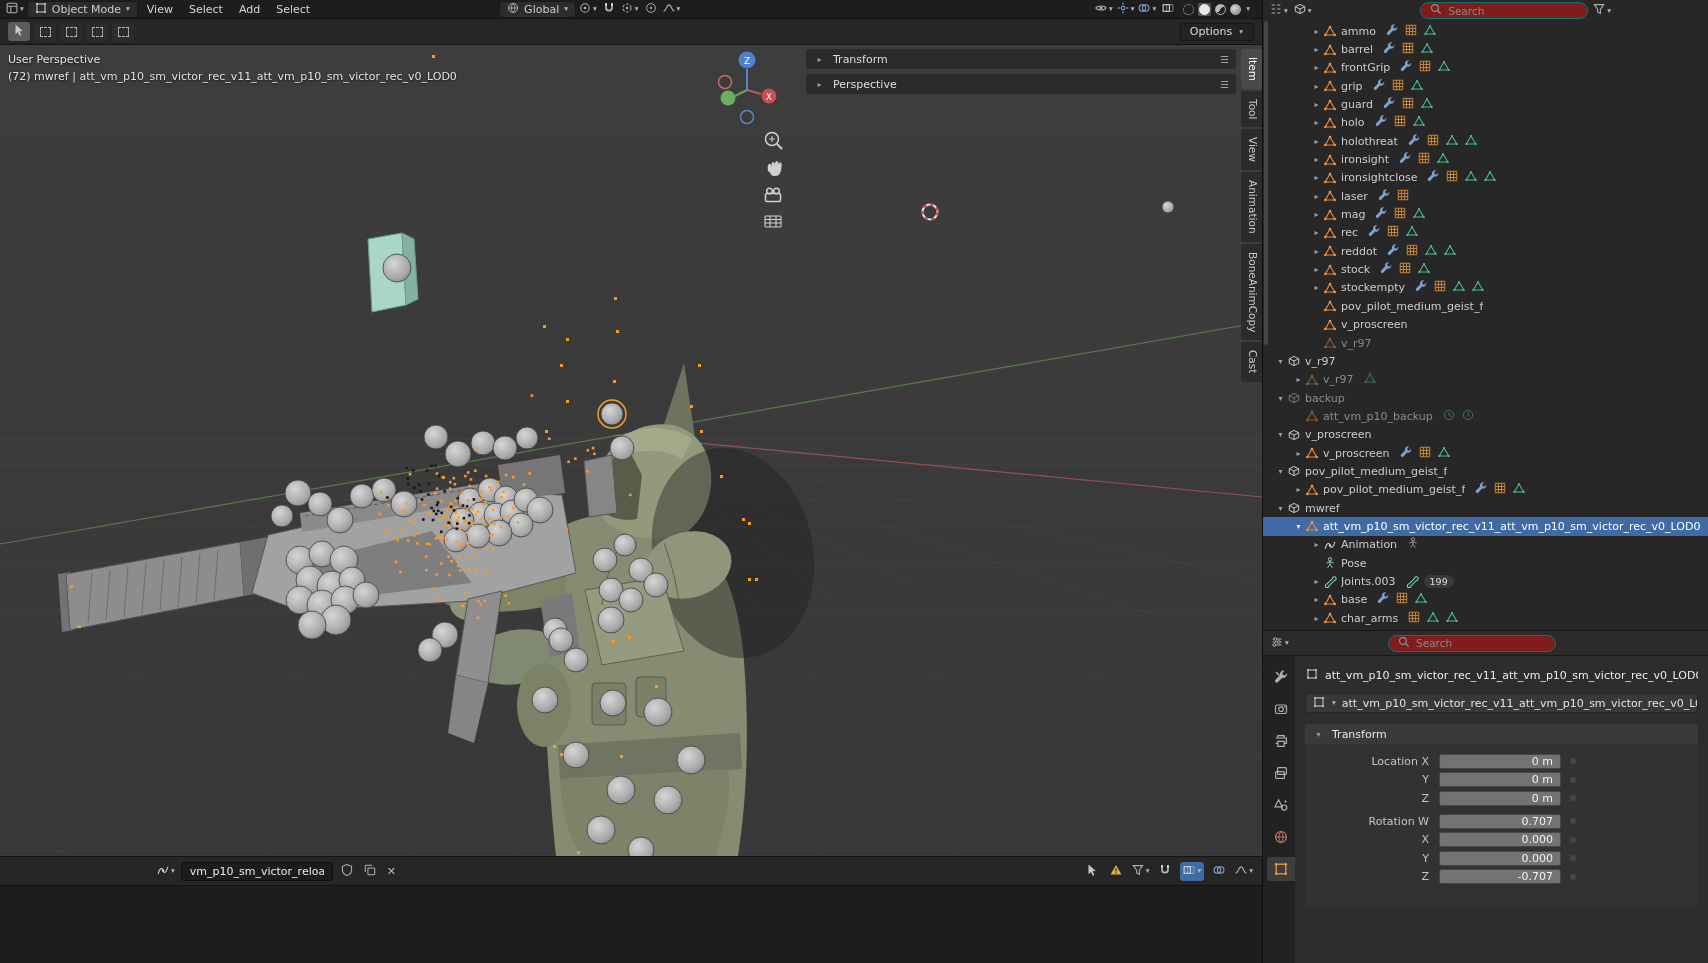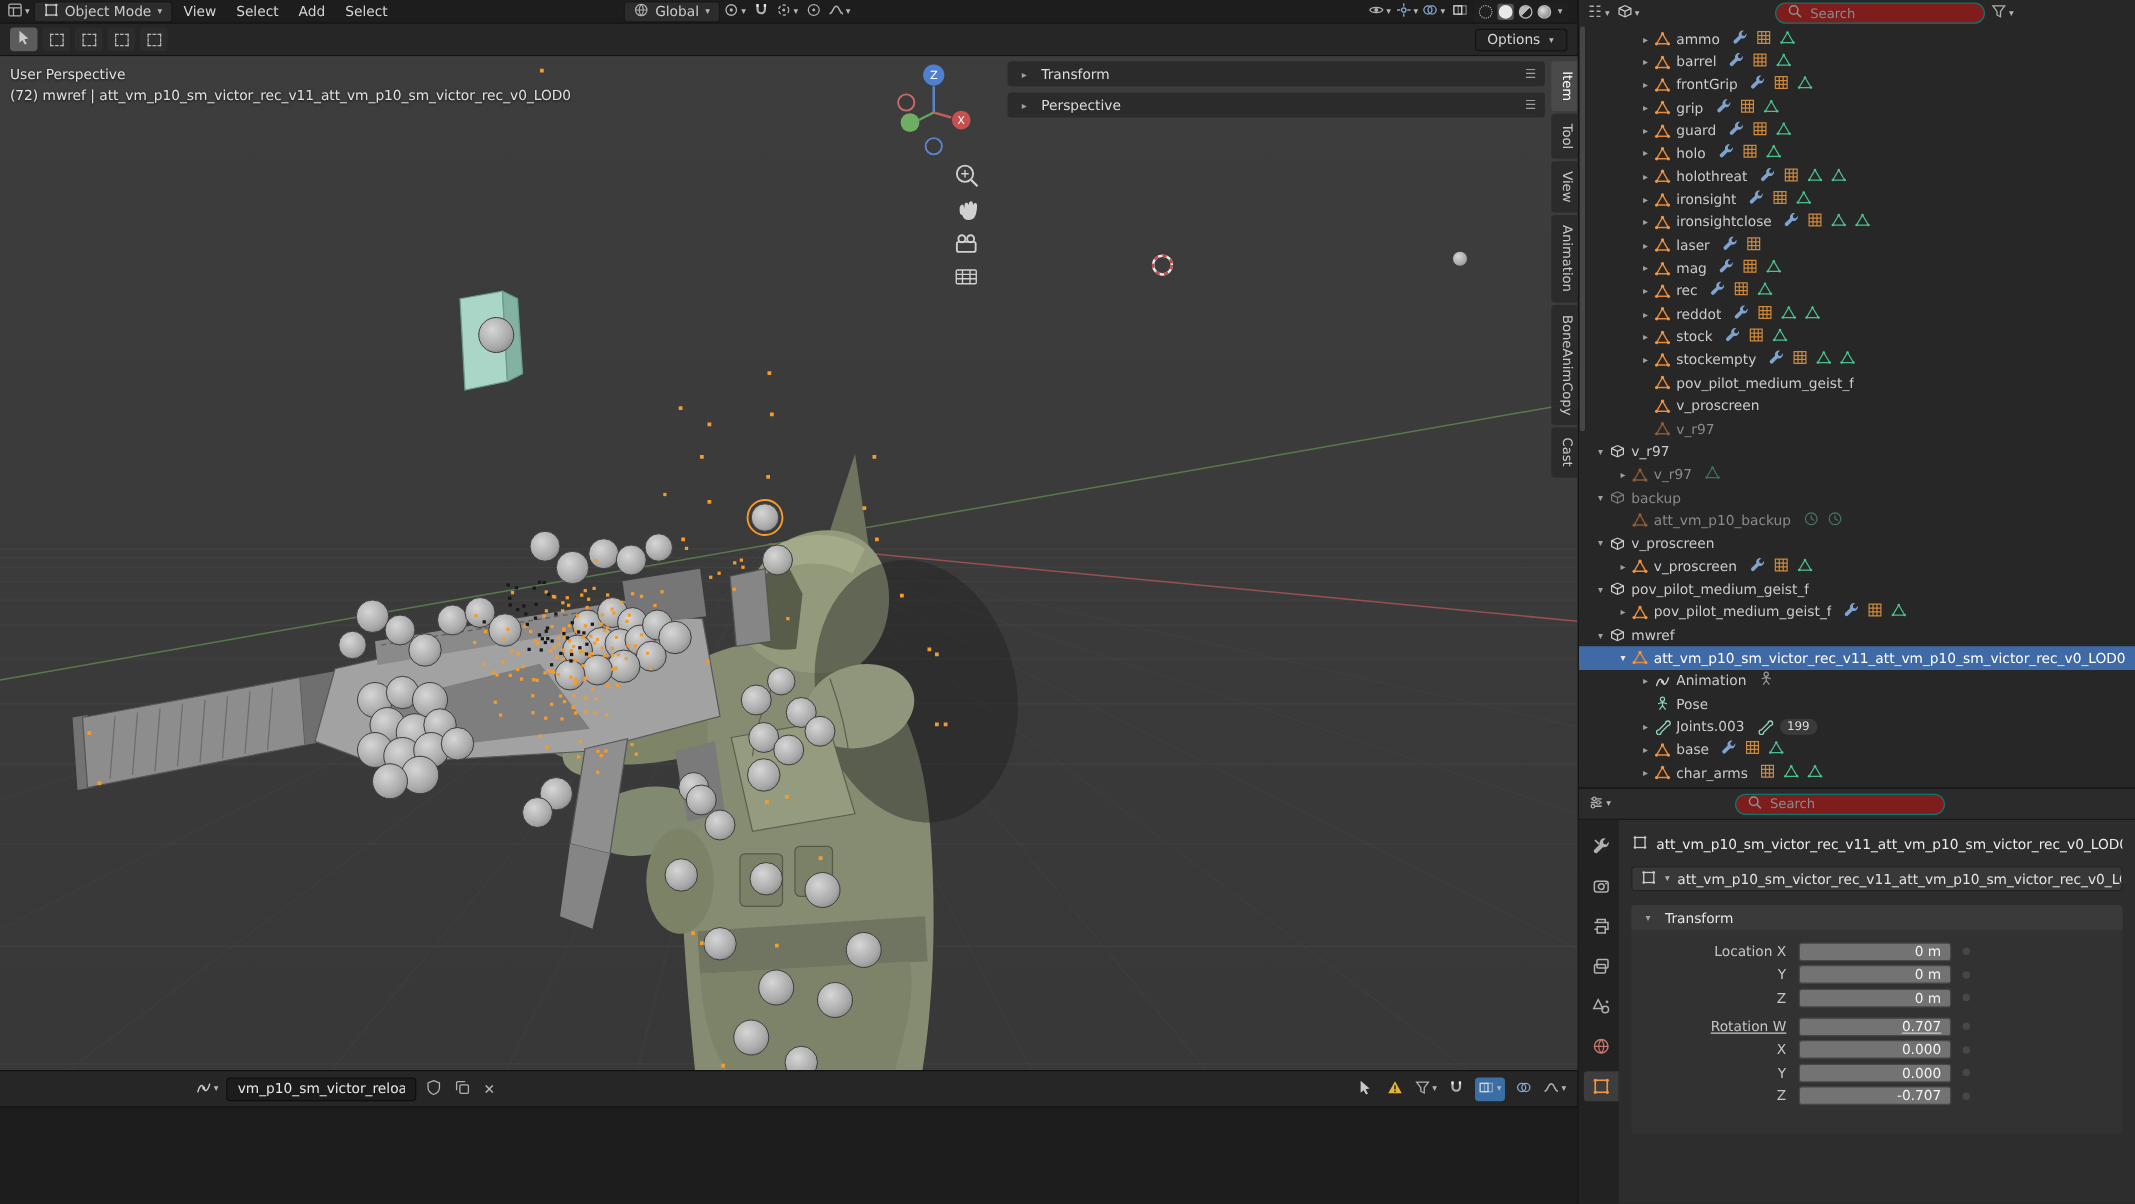--- a/index.html
+++ b/index.html
@@ -1544,21 +1544,21 @@
               <div class="prow">
                 <span class="plabel">Y</span>
                 <span class="pfield">0 m</span>
                 <span class="pdec"></span>
               </div>
               <div class="prow">
                 <span class="plabel">Z</span>
                 <span class="pfield">0 m</span>
                 <span class="pdec"></span>
               </div>
-              <div class="prow" style="margin-top: 7px; text-decoration: underline;">
+              <div class="prow" style="margin-top: 7px;">
                 <span class="plabel">Rotation W</span>
                 <span class="pfield">0.707</span>
                 <span class="pdec"></span>
               </div>
               <div class="prow">
                 <span class="plabel">X</span>
                 <span class="pfield">0.000</span>
                 <span class="pdec"></span>
               </div>
               <div class="prow">

